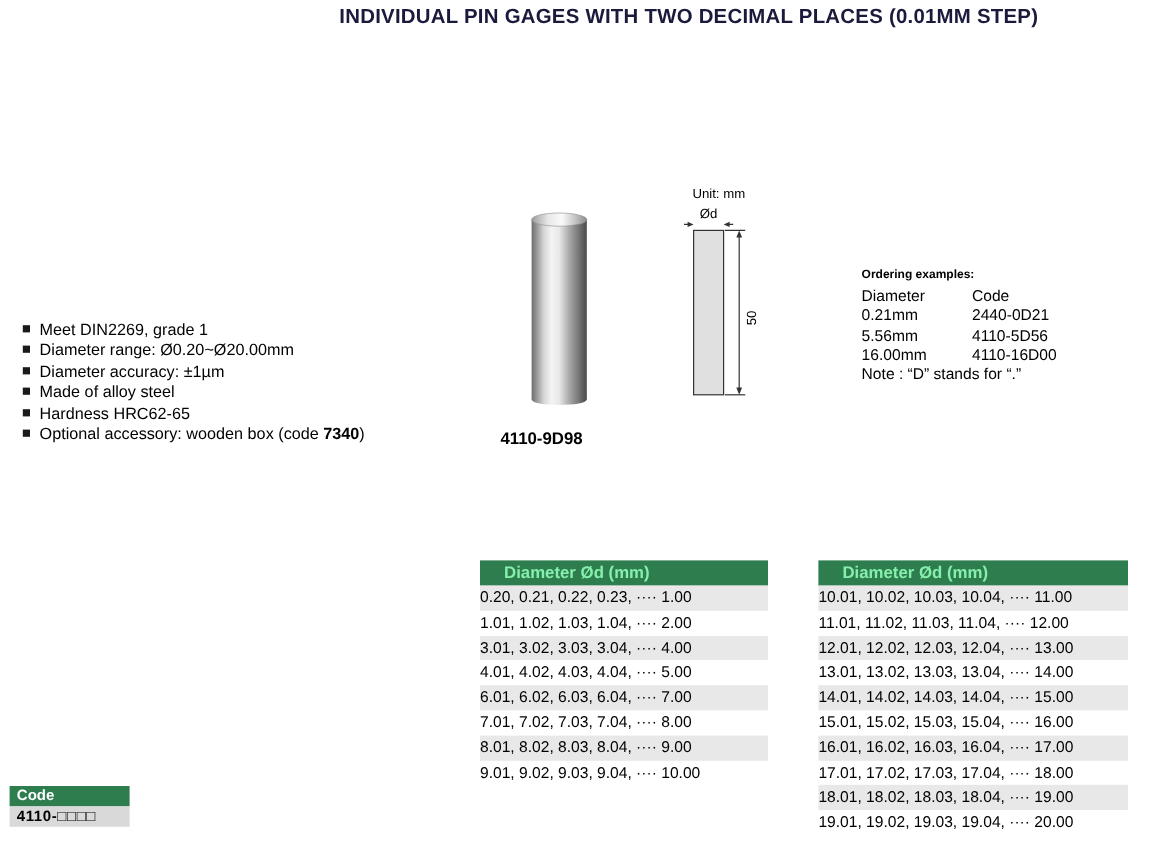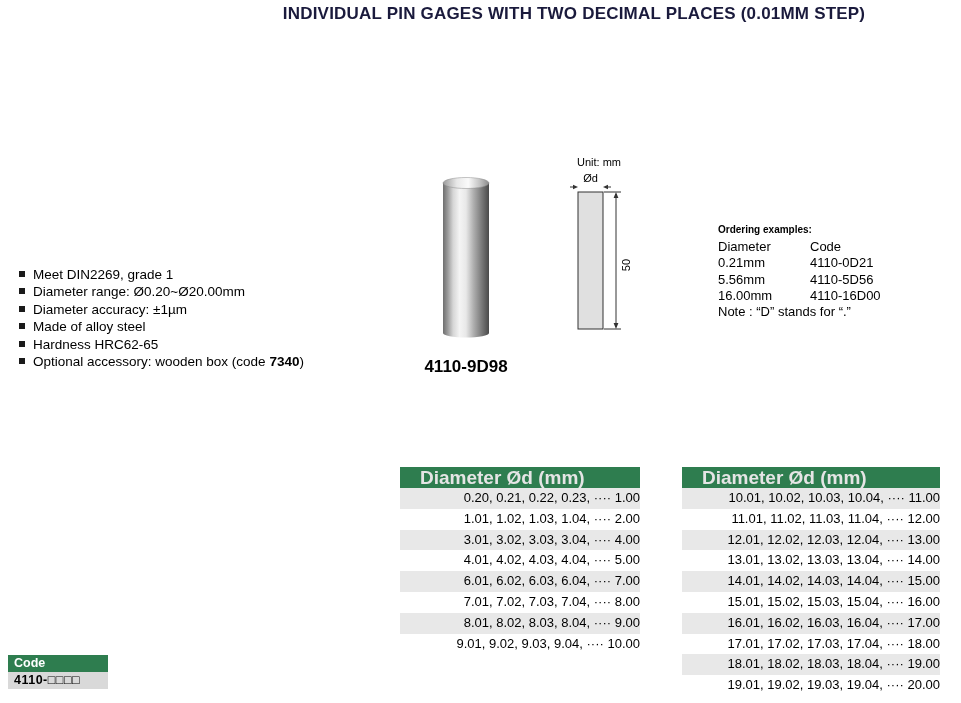--- a/index.html
+++ b/index.html
@@ -15,40 +15,40 @@
          font-size:17px;font-weight:bold;color:var(--title_color);letter-spacing:.2px;}
 
   
   .features{position:absolute;left:19px;top:266px;font-size:13.5px;}
   .feature-line{height:17.4px;line-height:17.4px;white-space:nowrap;}
   .bullet{display:inline-block;width:6px;height:6px;background:#1a1a1a;margin-right:8px;vertical-align:2px;}
   .bold{font-weight:bold;}
 
   
   .pin-wrap{position:absolute;left:440px;top:176px;}
-  .pin-label{position:absolute;left:406px;top:357px;width:120px;text-align:center;
-             font-size:17px;font-weight:bold;}
+  .pin-label{position:absolute;left:417px;top:357px;width:120px;text-align:left;
+             font-size:14px;font-weight:bold;}
 
   
   .unit-label{position:absolute;left:577px;top:156px;font-size:11px;}
   .drawing{position:absolute;left:570px;top:170px;}
 
   
   .ordering{position:absolute;left:718px;top:222px;font-size:13px;line-height:16.2px;}
   .ordering-title{font-weight:bold;font-size:10px;margin-bottom:1px;}
   .ordering-grid{display:grid;grid-template-columns:92px auto;}
   .ordering-note{margin-top:0;}
 
   
   .ptable{position:absolute;top:467px;}
   .ptable.left{left:400px;width:240px;}
   .ptable.right{left:682px;width:258px;}
-  .thead{background:var(--green);color:#e5e5e5;font-weight:bold;font-size:19px;
+  .thead{background:var(--green);color:#86efac;font-weight:bold;font-size:14px;
          height:21px;line-height:21px;padding-left:20px;}
-  .trow{height:20.8px;line-height:20.8px;font-size:13px;text-align:right;white-space:nowrap;}
+  .trow{height:20.8px;line-height:20.8px;font-size:13px;text-align:left;white-space:nowrap;}
   .trow:nth-child(even){background:var(--row_alt);}
 
   
   .code-block{position:absolute;left:8px;top:655px;width:100px;font-size:12.5px;}
   .code-header{background:var(--green);color:#fff;font-weight:bold;height:17px;line-height:17px;padding-left:6px;}
   .code-value{background:#d9d9d9;font-weight:bold;height:17px;line-height:17px;padding-left:6px;letter-spacing:.5px;}
 
   svg text{font-family:"Liberation Sans", sans-serif;}
 </style>
 </head>
@@ -127,21 +127,21 @@
       <text transform="translate(60,95) rotate(-90)" font-size="11" text-anchor="middle">50</text>
     </svg>
   </div>
 
   <div class="ordering">
     <div class="ordering-title">Ordering examples:</div>
     <div class="ordering-grid">
       <span>Diameter</span>
       <span>Code</span>
       <span>0.21mm</span>
-      <span>4110-0D21</span>
+      <span>2440-0D21</span>
       <span>5.56mm</span>
       <span>4110-5D56</span>
       <span>16.00mm</span>
       <span>4110-16D00</span>
     </div>
     <div class="ordering-note">Note : “D” stands for “.”</div>
   </div>
 
   <div class="ptable left">
     <div class="thead">Diameter Ød (mm)</div>

